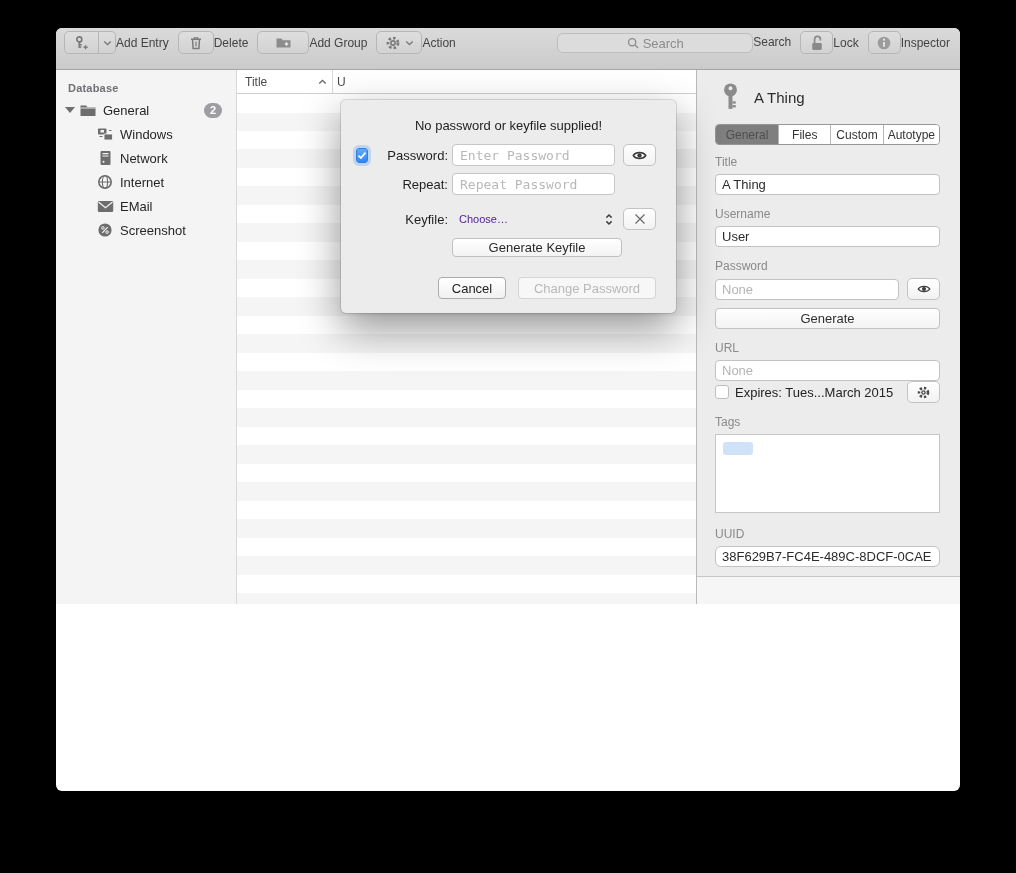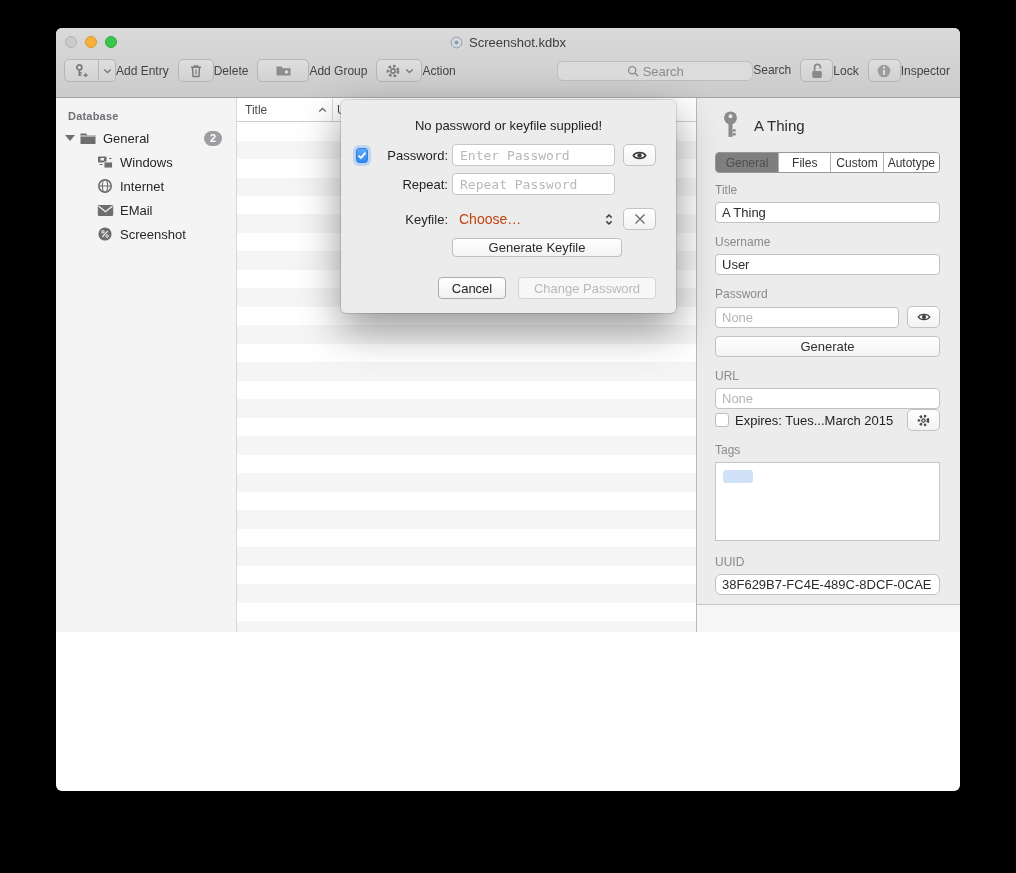--- a/index.html
+++ b/index.html
@@ -97,51 +97,35 @@
   .dlg-labelbox{width:88px;display:flex;align-items:flex-end;justify-content:flex-end;gap:19px;flex:none;}
   .dlg-label{font-size:13px;color:#1f1f1f;white-space:nowrap;}
   .dlg-check{width:15px;height:15px;border-radius:3px;background:linear-gradient(#5fa9f9,#3187f6);border:1px solid #2f7fe0;
     display:flex;align-items:center;justify-content:center;box-sizing:border-box;box-shadow:0 0 0 3px rgba(108,168,248,.35);}
   .dlg-field{width:163px;height:22px;box-sizing:border-box;margin-left:4px;border:1px solid #c6c6c6;border-radius:4px;
     background:#fff;outline:none;font-size:13px;padding:0 7px;
     font-family:"DejaVu Sans Mono","Liberation Mono",monospace;color:#2b2b2b;}
   .dlg-field::placeholder{color:#b8b8b8;}
   .dlg-eye{margin-left:8px;}
   .keyfile-popup{width:163px;margin-left:4px;display:flex;align-items:center;justify-content:space-between;height:22px;}
-  .keyfile-value{font-size:14px;color:#c2410c;padding-left:7px;}
+  .keyfile-value{font-size:11px;color:#4c1d95;padding-left:7px;}
   .dlg-genkey{margin-left:111px;margin-top:8px;width:170px;height:19px;background:linear-gradient(#fff,#f3f3f3);
     border:1px solid #bfbfbf;border-radius:4px;font-size:13px;color:#2a2a2a;display:flex;align-items:center;justify-content:center;box-sizing:border-box;}
   .dlg-actions{position:absolute;left:0;right:20px;bottom:14px;display:flex;justify-content:flex-end;gap:12px;}
   .dlg-btn{height:22px;border-radius:4px;font-size:13px;display:flex;align-items:center;justify-content:center;box-sizing:border-box;}
   .btn-cancel{width:68px;background:linear-gradient(#fff,#f1f1f1);border:1px solid #ababab;color:#222;}
   .btn-change{width:138px;background:#f7f7f7;border:1px solid #d4d4d4;color:#b9b9b9;}
   svg{display:block;}
 </style>
 </head>
 <body>
 
 <div class="window">
 
   <div class="chrome">
-    <div class="titlebar">
-      <div class="traffic">
-        <span class="light close"></span>
-        <span class="light min"></span>
-        <span class="light zoom"></span>
-      </div>
-      <div class="title-wrap">
-        <span>
-          <svg width="13" height="13" viewBox="0 0 13 13">
-              <circle cx="6.5" cy="6.5" r="5.4" fill="#d4dae0" stroke="#8e9aa6" stroke-width="1"></circle>
-              <circle cx="6.5" cy="6.5" r="2" fill="#8e9aa6"></circle>
-            </svg>
-        </span>
-        <span>Screenshot.kdbx</span>
-      </div>
-    </div>
 
     <div class="toolbar">
       <div class="tb-group">
         <div class="split">
           <div class="tb-btn seg-main">
             <span>
               <svg width="16" height="16" viewBox="0 0 16 16" fill="none" stroke="currentColor">
                 <circle cx="5.3" cy="4.4" r="2.5" stroke-width="1.7"></circle>
                 <path d="M5.3 6.9 V13" stroke-width="1.7"></path>
                 <path d="M5.3 9.8 h2.4 M5.3 12 h2" stroke-width="1.4"></path>
@@ -270,20 +254,30 @@
           <svg width="17" height="15" viewBox="0 0 17 15">
             <rect x="1" y="1.5" width="8.5" height="6" rx="0.8" fill="#6d6d6d"></rect>
             <rect x="3.5" y="3" width="3.5" height="2.5" fill="#f4f4f5"></rect>
             <rect x="7" y="7" width="8.5" height="6" rx="0.8" fill="#6d6d6d" stroke="#f4f4f5" stroke-width="0.9"></rect>
             <path d="M2.5 9.5 h3 M12 3.5 h2.5" stroke="#6d6d6d" stroke-width="1.2"></path>
           </svg>
         </span>
         <span>Windows</span>
       </div>
 
+      <div class="sb-row child">
+        <span class="sb-icon">
+          <svg width="13" height="16" viewBox="0 0 13 16">
+            <rect x="1.5" y="1" width="10" height="14" rx="1" fill="#6d6d6d"></rect>
+            <path d="M3.5 3.6 h6 M3.5 6 h6" stroke="#f4f4f5" stroke-width="1.1"></path>
+            <circle cx="4.5" cy="11.8" r="1" fill="#f4f4f5"></circle>
+          </svg>
+        </span>
+        <span>Network</span>
+      </div>
 
       <div class="sb-row child">
         <span class="sb-icon">
           <svg width="16" height="16" viewBox="0 0 16 16" fill="none" stroke="#6d6d6d">
             <circle cx="8" cy="8" r="6.2" stroke-width="1.6"></circle>
             <ellipse cx="8" cy="8" rx="2.6" ry="6.2" stroke-width="1.1"></ellipse>
             <path d="M1.8 8 h12.4" stroke-width="1.1"></path>
           </svg>
         </span>
         <span>Internet</span>

